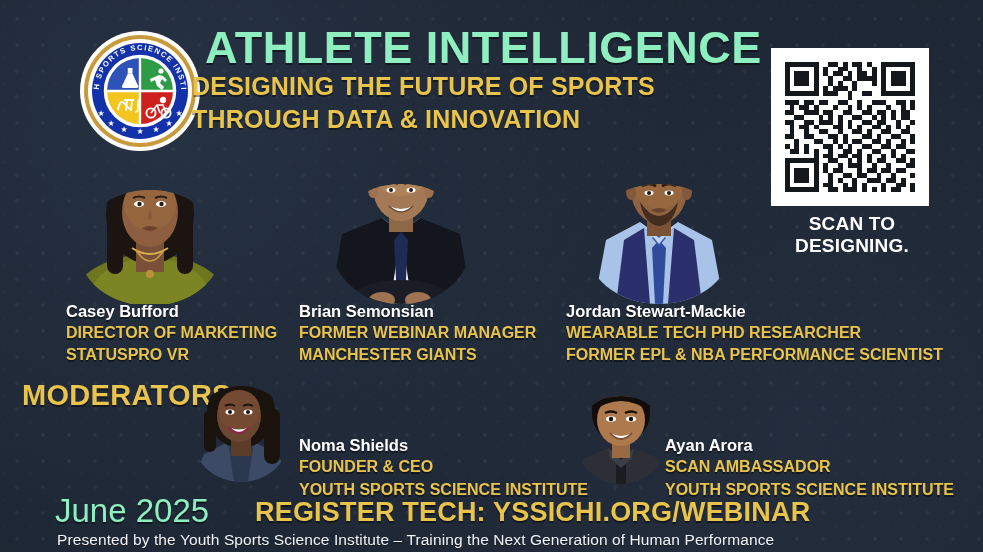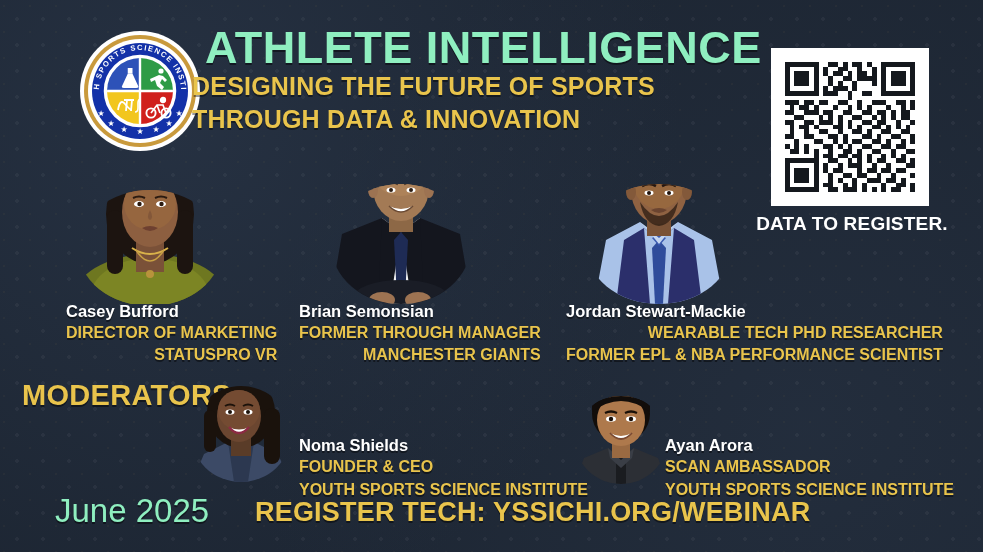--- a/index.html
+++ b/index.html
@@ -71,21 +71,21 @@
   .portrait svg { display:block; width:100%; height:100%; }
 
   
   .sp { position:absolute; }
   .sp .nm {
     font-size:16.5px; font-weight:bold; color:#ffffff;
     text-shadow:0 2px 0 rgba(0,0,0,.45); line-height:1.28; white-space:nowrap;
   }
   .sp .rl {
     font-size:16px; font-weight:bold; color:#E9C44C;
-    text-shadow:0 2px 0 rgba(0,0,0,.45); line-height:1.35; white-space:nowrap;text-align:right;
+    text-shadow:0 2px 0 rgba(0,0,0,.45); line-height:1.35; white-space:nowrap;
   }
 
   
   .mod-label {
     position:absolute; left:22px; top:379px;
     font-size:29px; font-weight:bold; color:#E9C44C; letter-spacing:.3px;
     text-shadow:0 2px 0 rgba(0,0,0,.45);
   }
   .md { position:absolute; }
   .md .nm {
@@ -361,21 +361,21 @@
           <rect x="21" y="26" width="1" height="2"></rect>
           <rect x="24" y="26" width="1" height="1"></rect>
           <rect x="27" y="26" width="1" height="2"></rect>
         <rect x="10" y="27" width="2" height="1"></rect>
           <rect x="14" y="27" width="2" height="1"></rect>
           <rect x="19" y="27" width="1" height="1"></rect>
           <rect x="23" y="27" width="2" height="1"></rect>
       </g>
     </svg>
   </div>
-  <div class="qr-caption">DATA TO REGISTER.</div>
+  <div class="qr-caption">SCAN TO DESIGNING.</div>
 
   <div class="portrait" style="left:66px; top:152px; width:168px; height:152px;">
     <svg viewBox="0 0 168 152" xmlns="http://www.w3.org/2000/svg">
       <defs>
         <clipPath id="cb">
             <ellipse cx="84" cy="96" rx="72" ry="58"></ellipse>
           </clipPath>
       </defs>
       <g clip-path="url(#cb)">
         <ellipse cx="84" cy="150" rx="78" ry="48" fill="#6E7720"></ellipse>
@@ -491,21 +491,21 @@
   </div>
 
   <div class="sp" style="left:66px; top:301px;">
     <div class="nm">Casey Bufford</div>
     <div class="rl">DIRECTOR OF MARKETING</div>
     <div class="rl">STATUSPRO VR</div>
   </div>
 
   <div class="sp" style="left:299px; top:301px;">
     <div class="nm">Brian Semonsian</div>
-    <div class="rl">FORMER THROUGH MANAGER</div>
+    <div class="rl">FORMER WEBINAR MANAGER</div>
     <div class="rl">MANCHESTER GIANTS</div>
   </div>
 
   <div class="sp" style="left:566px; top:301px;">
     <div class="nm">Jordan Stewart-Mackie</div>
     <div class="rl">WEARABLE TECH PHD RESEARCHER</div>
     <div class="rl">FORMER EPL &amp; NBA PERFORMANCE SCIENTIST</div>
   </div>
 
   <div class="mod-label">MODERATORS</div>
@@ -584,13 +584,14 @@
   </div>
 
   <div class="md" style="left:665px; top:394px;">
     <div class="nm">Ayan Arora</div>
     <div class="rl">SCAN AMBASSADOR</div>
     <div class="rl">YOUTH SPORTS SCIENCE INSTITUTE</div>
   </div>
 
   <div class="date">June 2025</div>
   <div class="reg">REGISTER TECH: YSSICHI.ORG/WEBINAR</div>
+  <div class="presented">Presented by the Youth Sports Science Institute – Training the Next Generation of Human Performance</div>
 </div>
 
 </body></html>

